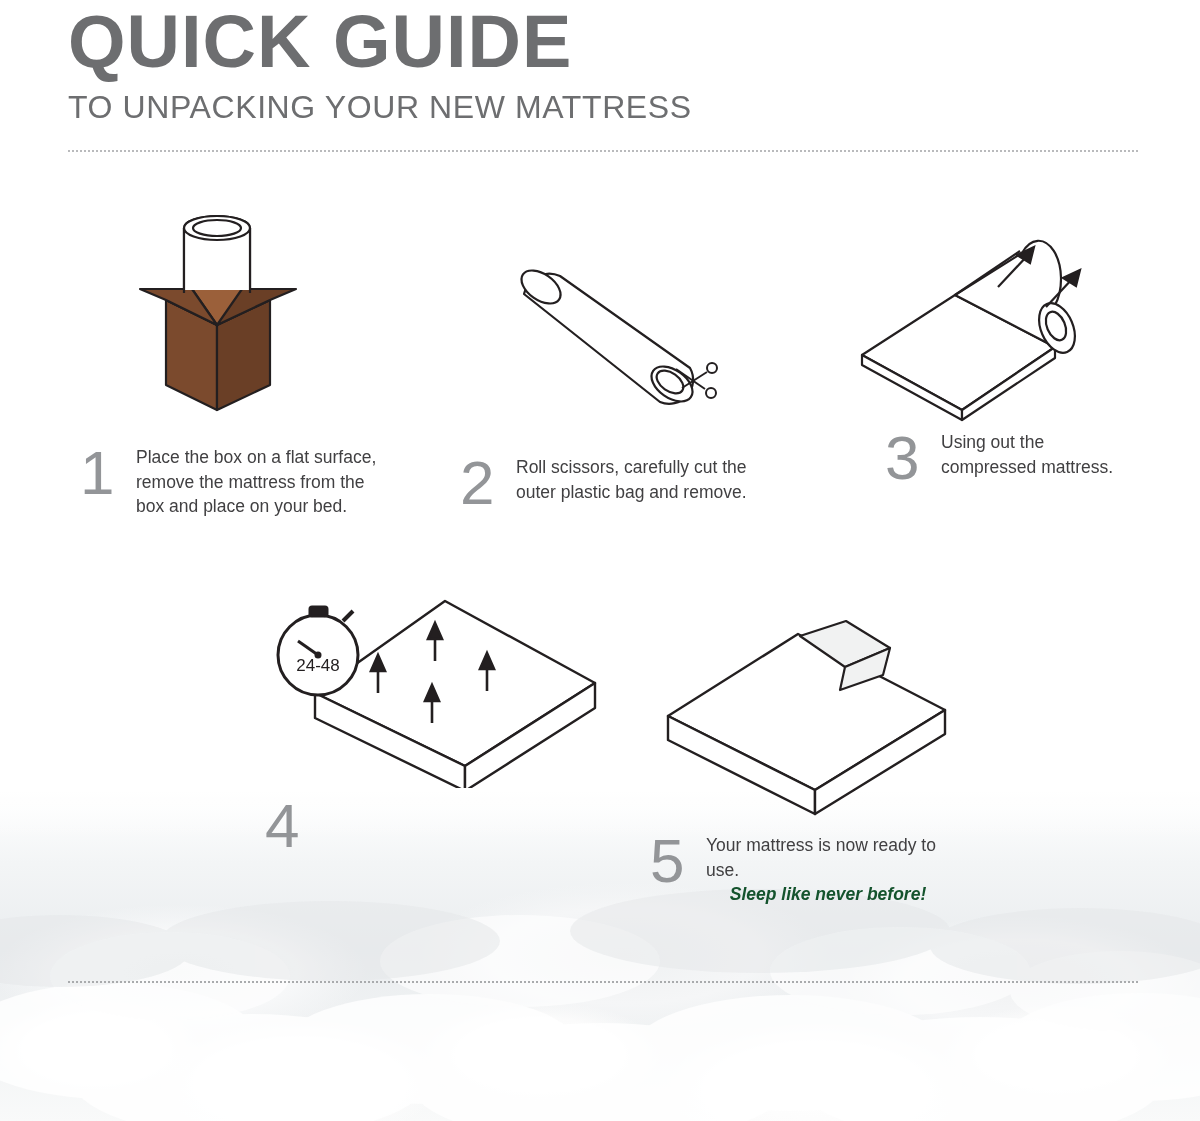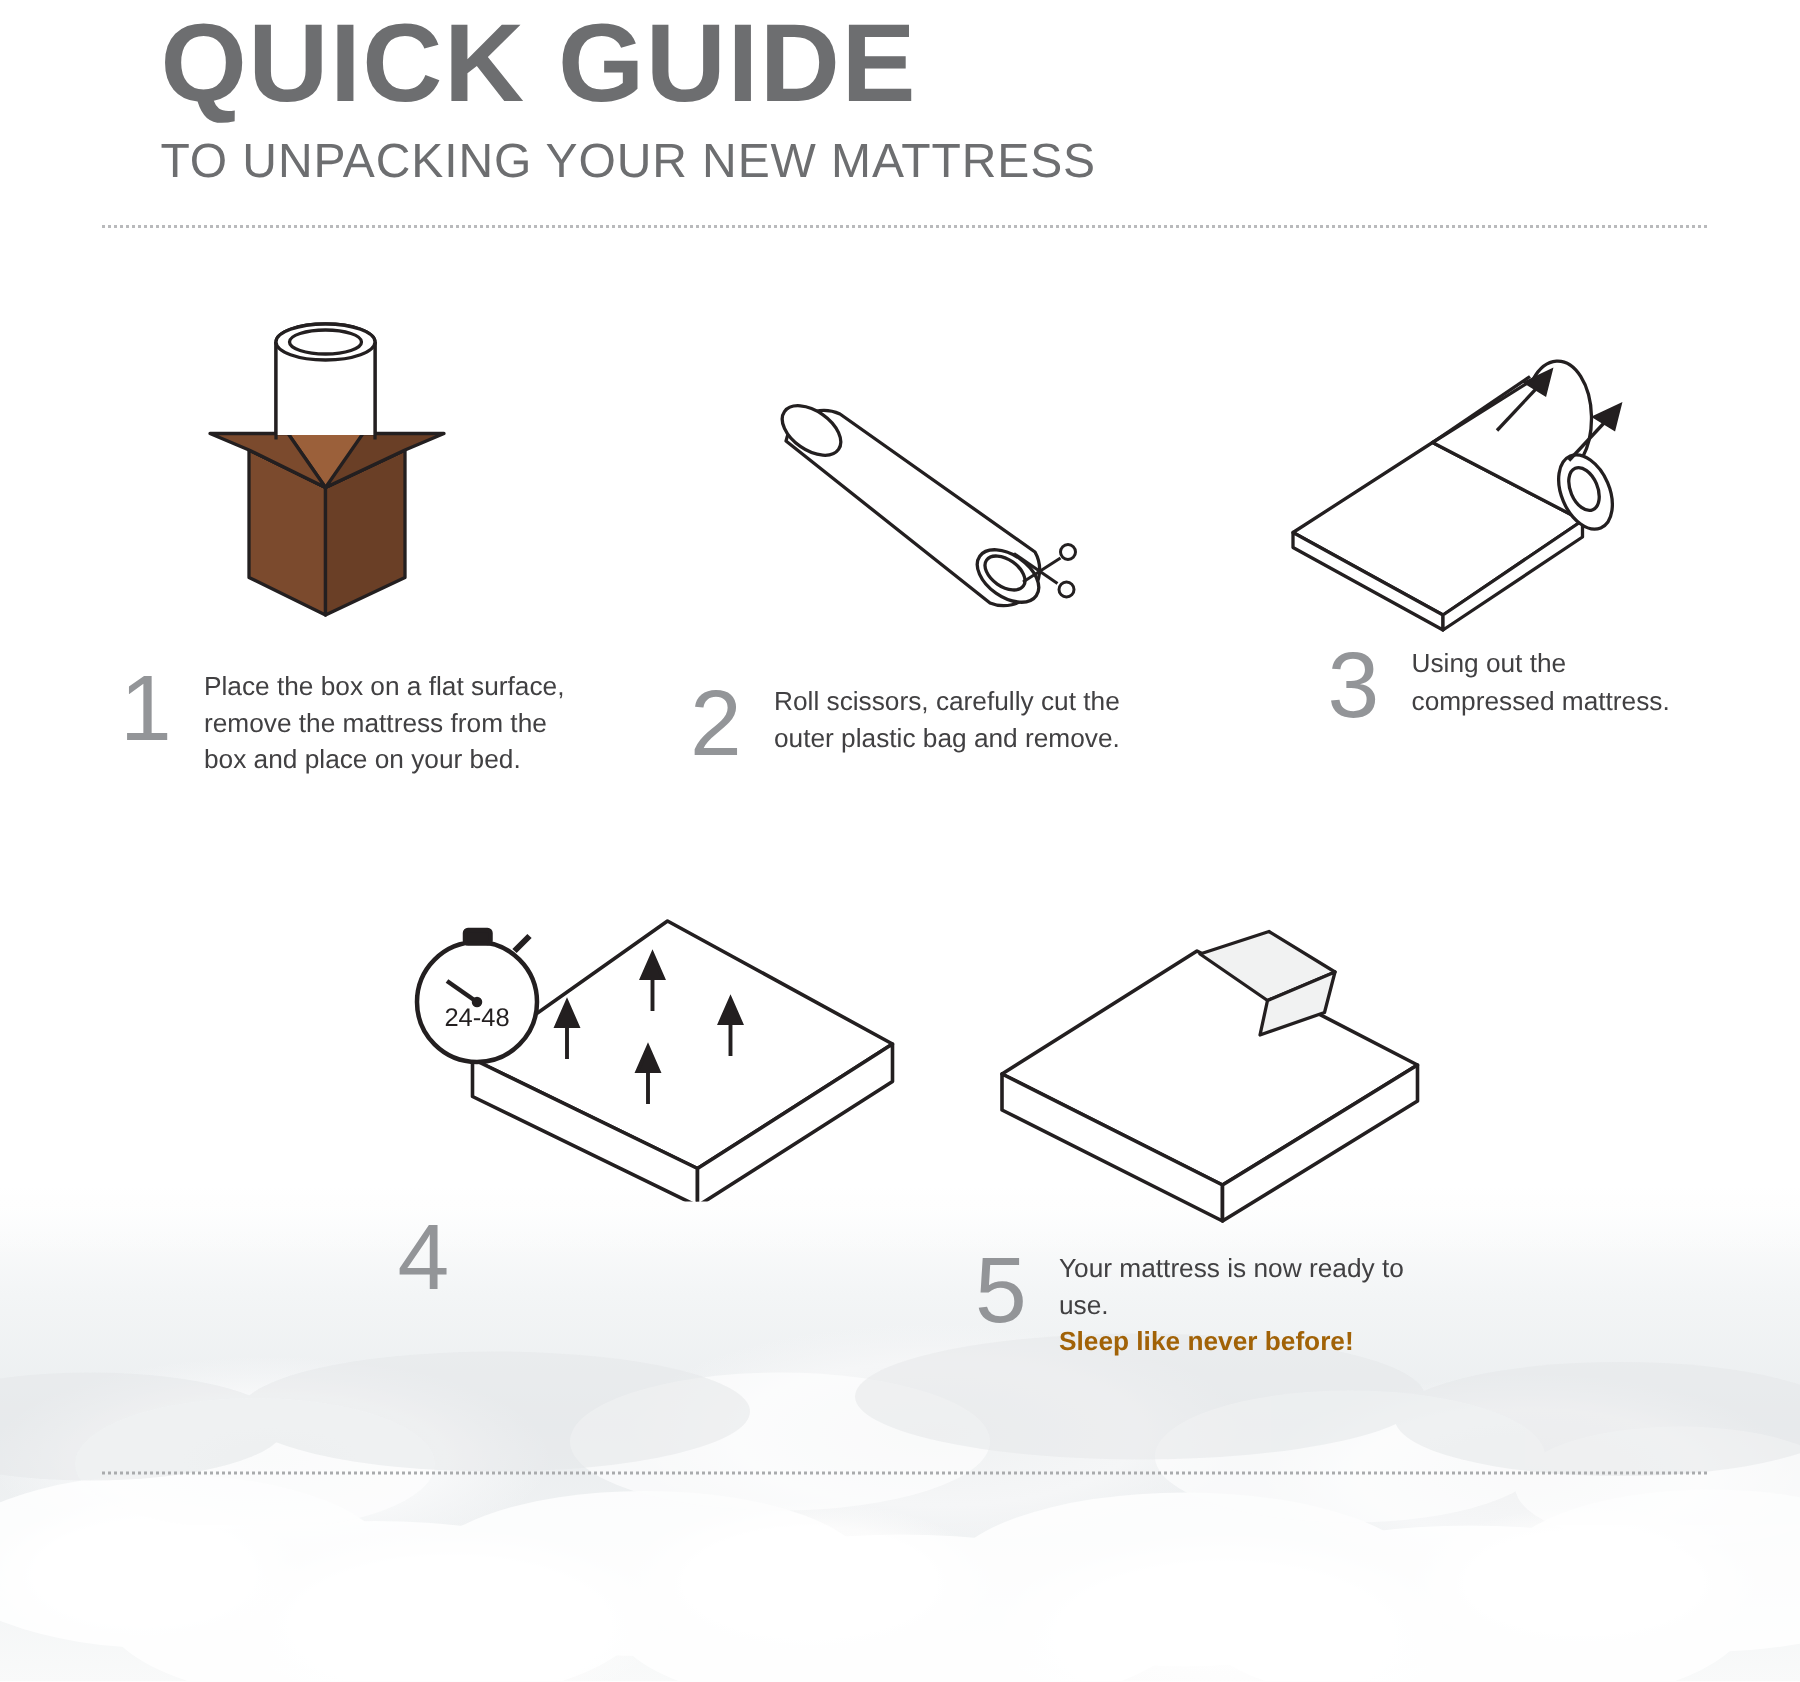--- a/index.html
+++ b/index.html
@@ -53,21 +53,20 @@
     left: 0; right: 0; bottom: 0; height: 330px;
     opacity: .85;
   }
 
   
   .header {
     position: absolute;
     left: 68px;
     top: 0px;
     right: 60px;
-    margin-left: 39px;
   }
   .title {
     font-size: 74px;
     line-height: 80px;
     font-weight: bold;
     letter-spacing: 1px;
     color: #6d6e70;
     margin: 2px 0 0 0;
     white-space: nowrap;
   }
@@ -120,22 +119,24 @@
     text-align: left;
   }
   .step-text {
     font-size: 17.5px;
     line-height: 24.5px;
     color: #414042;
     max-width: 250px;
   }
   .step-text .emph {
     font-weight: bold;
-    color: #a16207;
+    font-style: italic;
+    color: #14532d;
     display: block;
+    text-align: center;
   }
   svg { display: block; }
 </style>
 </head>
 <body>
 
 <div class="page">
 
   <div class="clouds">
     <svg class="clouds-puffs" width="1200" height="330" viewBox="0 0 1200 330">
@@ -243,21 +244,21 @@
         <path d="M196 82 L224 52" fill="none"></path>
         <polygon points="230,45 226,61 213,53"></polygon>
       </g>
     </svg>
     <div class="step-caption" style="left:35px; top:205px; width:250px;">
       <div class="step-num">3</div>
       <div class="step-text">Using out the compressed mattress.</div>
     </div>
   </div>
 
-  <div class="step" style="left:265px; top:596px; width:380px; height:300px;">
+  <div class="step" style="left:265px; top:583px; width:380px; height:300px;">
     <svg class="step-art" width="380" height="205" viewBox="0 0 380 205">
       <g fill="#ffffff" stroke="#231f20" stroke-width="2.4" stroke-linejoin="round">
         <polygon points="50,110 180,18 330,100 200,183"></polygon>
         <polygon points="50,110 50,135 200,208 200,183"></polygon>
         <polygon points="200,183 200,208 330,125 330,100"></polygon>
       </g>
 
       <g fill="#231f20" stroke="#231f20" stroke-width="2.6">
         <path d="M113 110 L113 82" fill="none"></path>
           <polygon points="113,72 120,88 106,88"></polygon>

